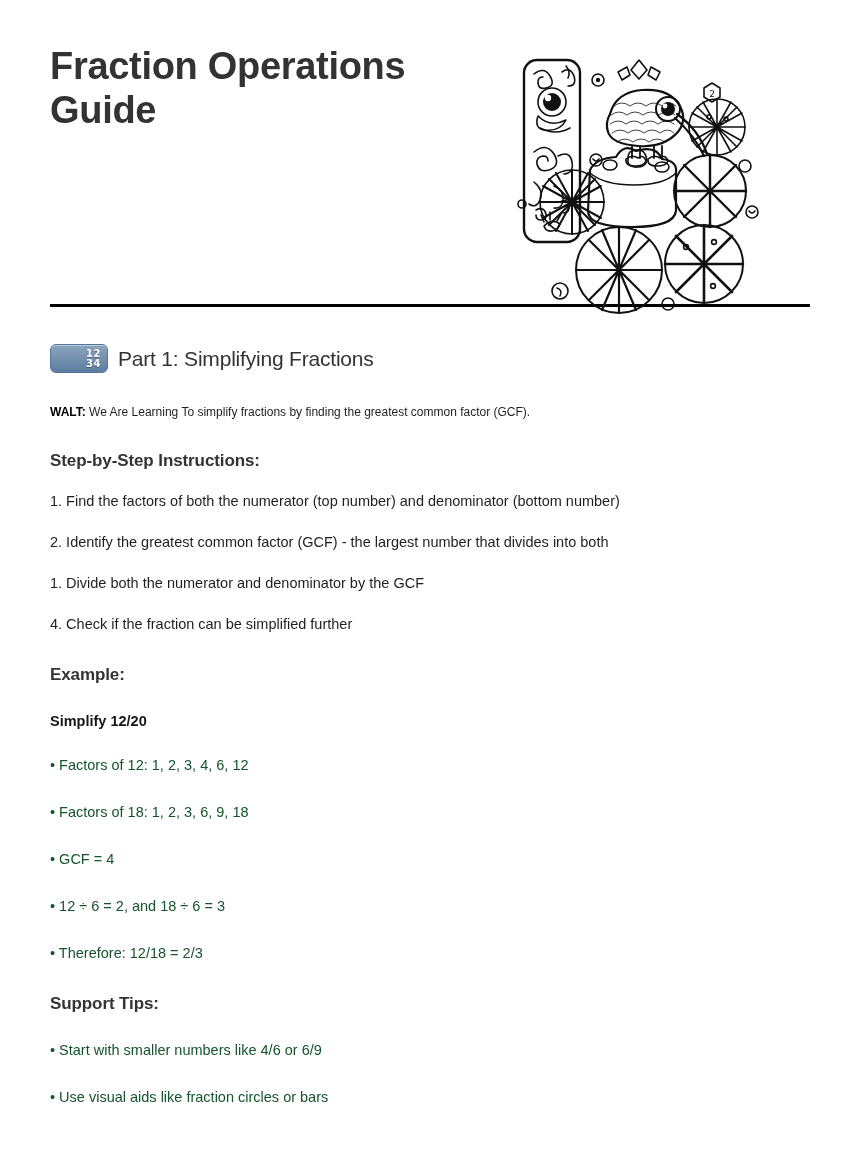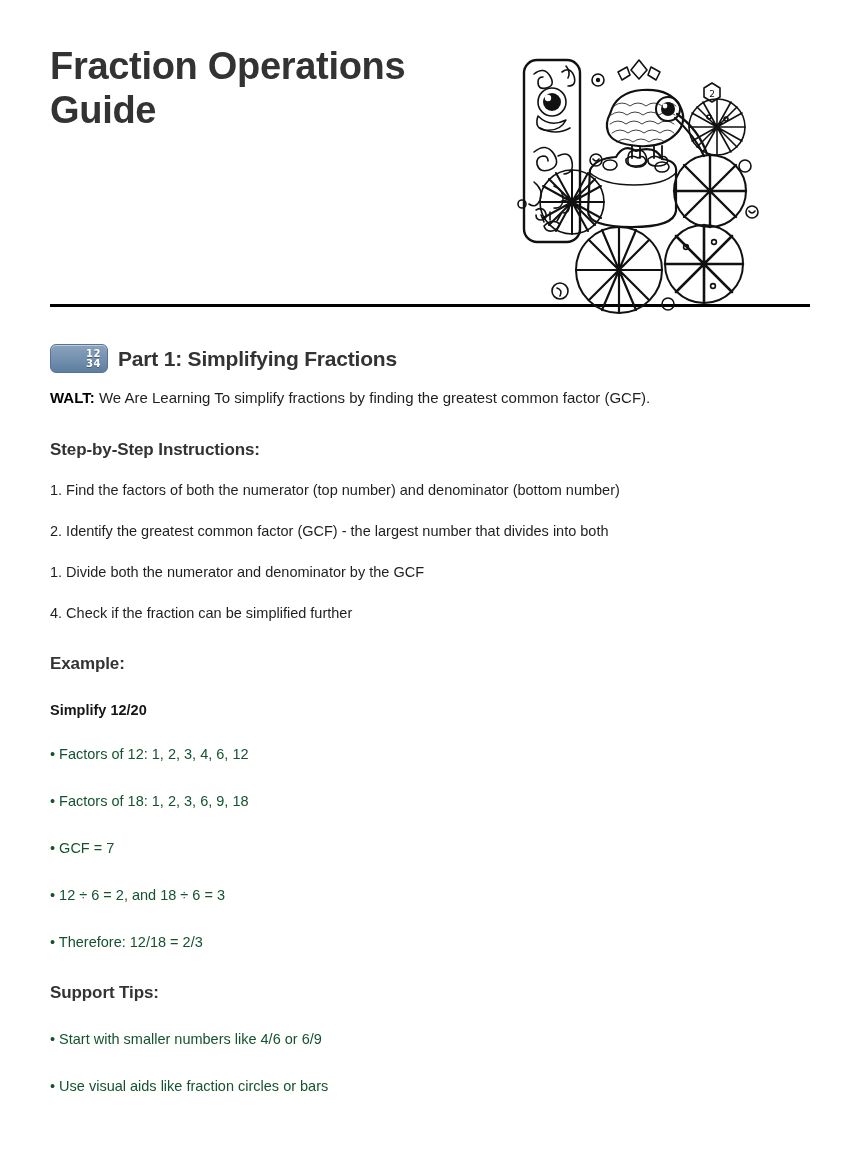--- a/index.html
+++ b/index.html
@@ -104,31 +104,31 @@
     font-size: 10px;
     font-weight: bold;
     color: #ffffff;
     text-shadow: 0 1px 0 rgba(0,0,0,.35);
     font-family: "DejaVu Sans", sans-serif;
     padding-left: 29px;
   }
   .num-emoji span { display: block; letter-spacing: .5px; }
   .section-title {
     font-size: 21px;
-    font-weight: bold;
+    font-weight: normal;
     color: #333333;
     margin: 0;
     letter-spacing: -0.2px;
   }
 
   .walt {
-    font-size: 15px;
+    font-size: 12px;
     line-height: 1.5;
     color: #1f1f1f;
-    margin-top: 14px;
+    margin-top: 30px;
   }
   .walt b { color: #000000; }
 
   .sub-head {
     font-size: 17px;
     font-weight: bold;
     color: #333333;
     margin-top: 30px;
     letter-spacing: -0.1px;
   }
@@ -289,21 +289,21 @@
   <p class="body-line">2. Identify the greatest common factor (GCF) - the largest number that divides into both</p>
   <p class="body-line">1. Divide both the numerator and denominator by the GCF</p>
   <p class="body-line">4. Check if the fraction can be simplified further</p>
 
   <h3 class="sub-head">Example:</h3>
 
   <p class="bold-line">Simplify 12/20</p>
 
   <p class="bullet-line">• Factors of 12: 1, 2, 3, 4, 6, 12</p>
   <p class="bullet-line">• Factors of 18: 1, 2, 3, 6, 9, 18</p>
-  <p class="bullet-line">• GCF = 7</p>
+  <p class="bullet-line">• GCF = 4</p>
   <p class="bullet-line">• 12 ÷ 6 = 2, and 18 ÷ 6 = 3</p>
   <p class="bullet-line">• Therefore: 12/18 = 2/3</p>
 
   <h3 class="sub-head">Support Tips:</h3>
 
   <p class="bullet-line">• Start with smaller numbers like 4/6 or 6/9</p>
   <p class="bullet-line">• Use visual aids like fraction circles or bars</p>
 
 </div>
 

